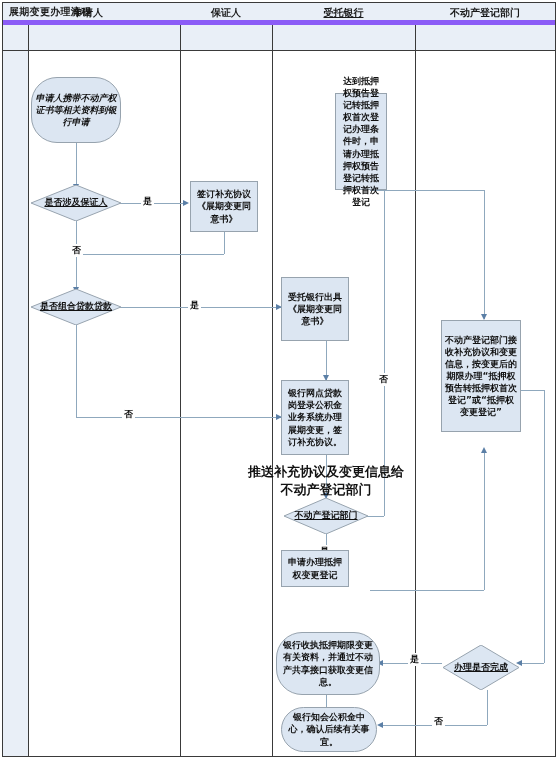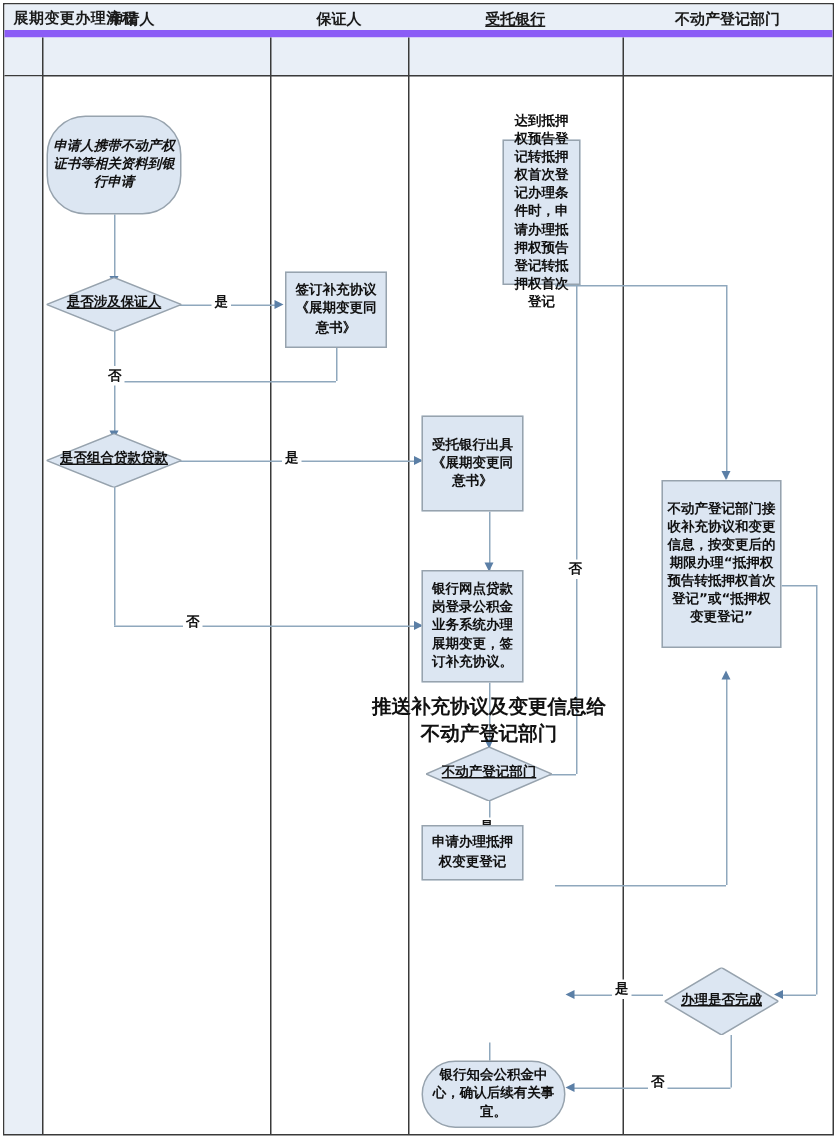--- a/index.html
+++ b/index.html
@@ -301,20 +301,21 @@
 
   <div class="diamond" style="left:284px; top:498px; width:84px; height:36px;">
     <svg class="dshape" viewBox="0 0 84 36" preserveAspectRatio="none">
       <polygon points="42,0 84,18 42,36 0,18" fill="#dce6f2" stroke="#97a3ae" stroke-width="1"></polygon>
     </svg>
     <div class="dlabel">不动产登记部门</div>
   </div>
 
   <div class="node rect" style="left:281px; top:550px; width:68px; height:37px;">申请办理抵押权变更登记</div>
 
+  <div class="node rounded" style="left:276px; top:632px; width:104px; height:63px;">银行收执抵押期限变更有关资料，并通过不动产共享接口获取变更信息。</div>
 
   <div class="node rounded" style="left:281px; top:707px; width:96px; height:45px;">银行知会公积金中心，确认后续有关事宜。</div>
 
   <div class="node rect" style="left:441px; top:320px; width:80px; height:112px;">不动产登记部门接收补充协议和变更信息，按变更后的期限办理“抵押权预告转抵押权首次登记”或“抵押权变更登记”</div>
 
   <div class="diamond" style="left:443px; top:645px; width:76px; height:45px;">
     <svg class="dshape" viewBox="0 0 76 45" preserveAspectRatio="none">
       <polygon points="38,0 76,22.5 38,45 0,22.5" fill="#dce6f2" stroke="#97a3ae" stroke-width="1"></polygon>
     </svg>
     <div class="dlabel">办理是否完成</div>

